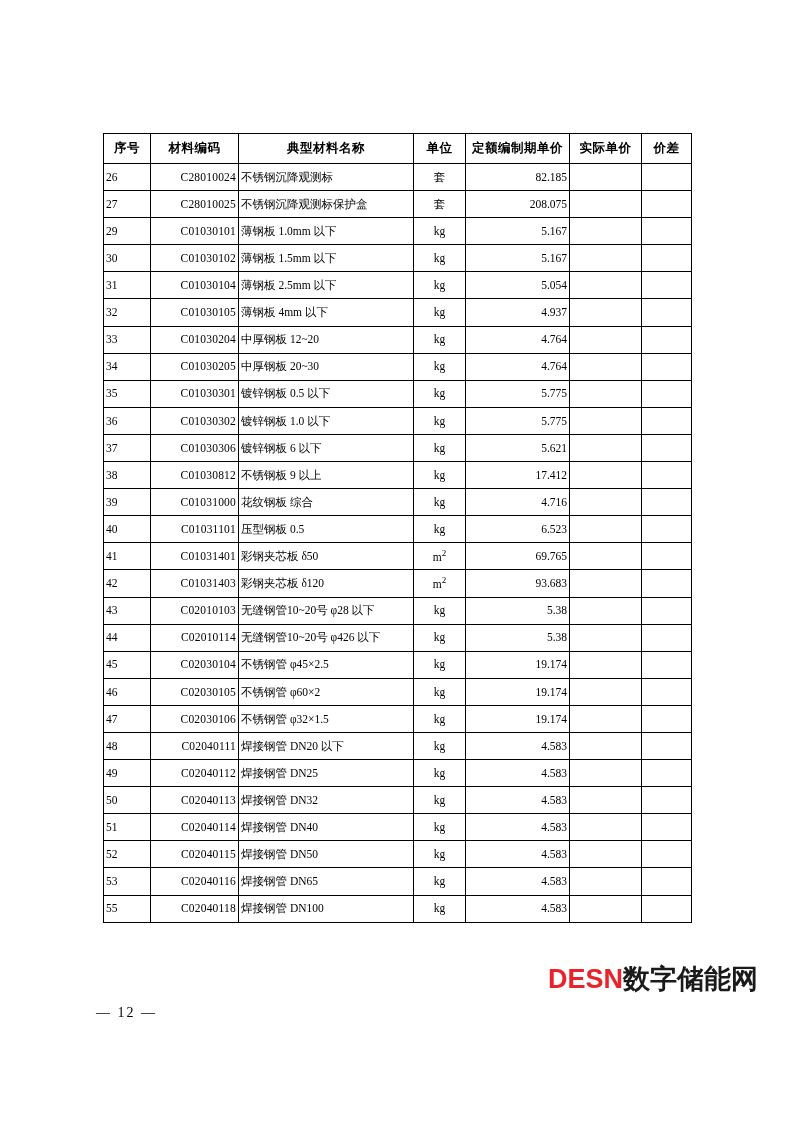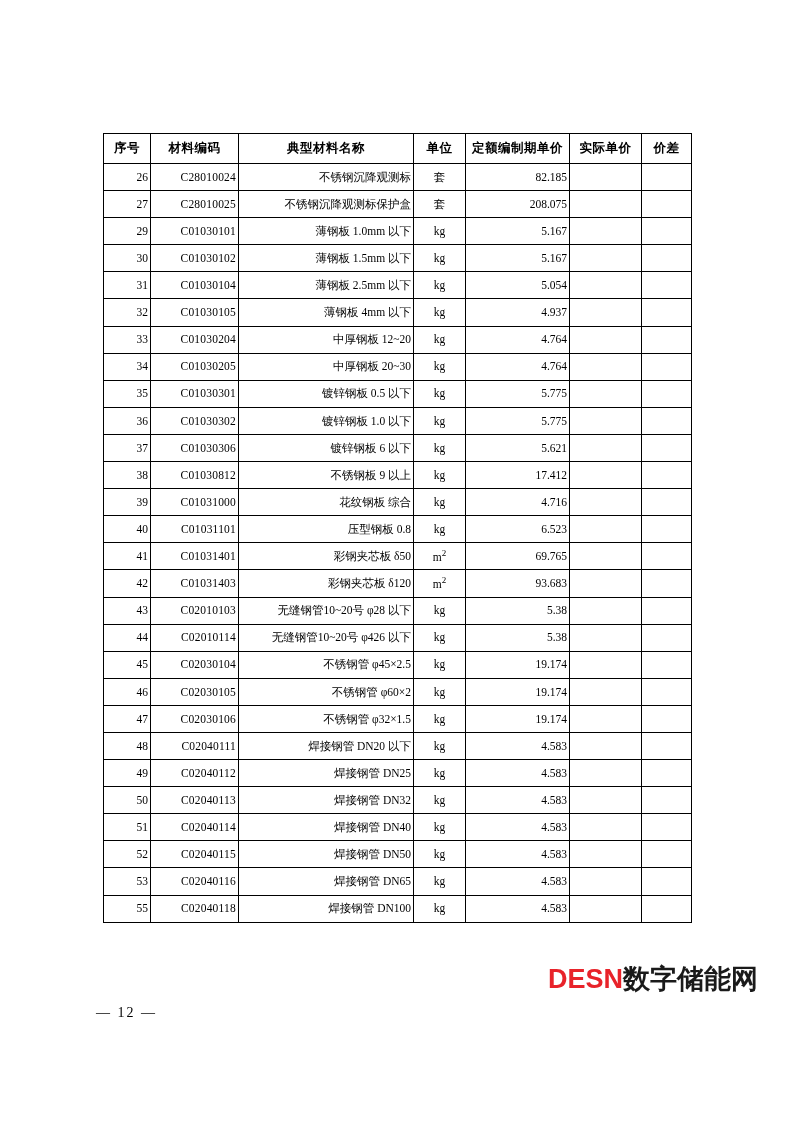--- a/index.html
+++ b/index.html
@@ -49,23 +49,23 @@
     letter-spacing: 0.5px;
   }
   col.c-seq { width: 47px; }
   col.c-code { width: 88px; }
   col.c-name { width: 175px; }
   col.c-unit { width: 52px; }
   col.c-price { width: 104px; }
   col.c-actual { width: 72px; }
   col.c-diff { width: 50px; }
 
-  td.seq { text-align: right; font-size: 11.5px; }
+  td.seq { text-align: left; font-size: 11.5px; }
   td.code { text-align: right; font-size: 11.5px; letter-spacing: 0.2px; }
-  td.name { text-align: right; padding-left: 6px; font-size: 12px; }
+  td.name { text-align: left; padding-left: 6px; font-size: 12px; }
   td.unit { text-align: center; font-size: 11.5px; }
   td.price { text-align: right; font-size: 12px; }
   td.actual, td.diff { text-align: center; }
 
   .sup { font-size: 9px; vertical-align: super; }
 
   .page-number {
     position: absolute;
     left: 96px;
     top: 1005px;
@@ -227,21 +227,21 @@
             <td class="code">C01031000</td>
             <td class="name">花纹钢板 综合</td>
             <td class="unit"><span>kg</span></td>
             <td class="price">4.716</td>
             <td class="actual"></td>
             <td class="diff"></td>
           </tr>
           <tr>
             <td class="seq">40</td>
             <td class="code">C01031101</td>
-            <td class="name">压型钢板 0.8</td>
+            <td class="name">压型钢板 0.5</td>
             <td class="unit"><span>kg</span></td>
             <td class="price">6.523</td>
             <td class="actual"></td>
             <td class="diff"></td>
           </tr>
           <tr>
             <td class="seq">41</td>
             <td class="code">C01031401</td>
             <td class="name">彩钢夹芯板 δ50</td>
             <td class="unit"><span>m</span><span class="sup">2</span></td>

